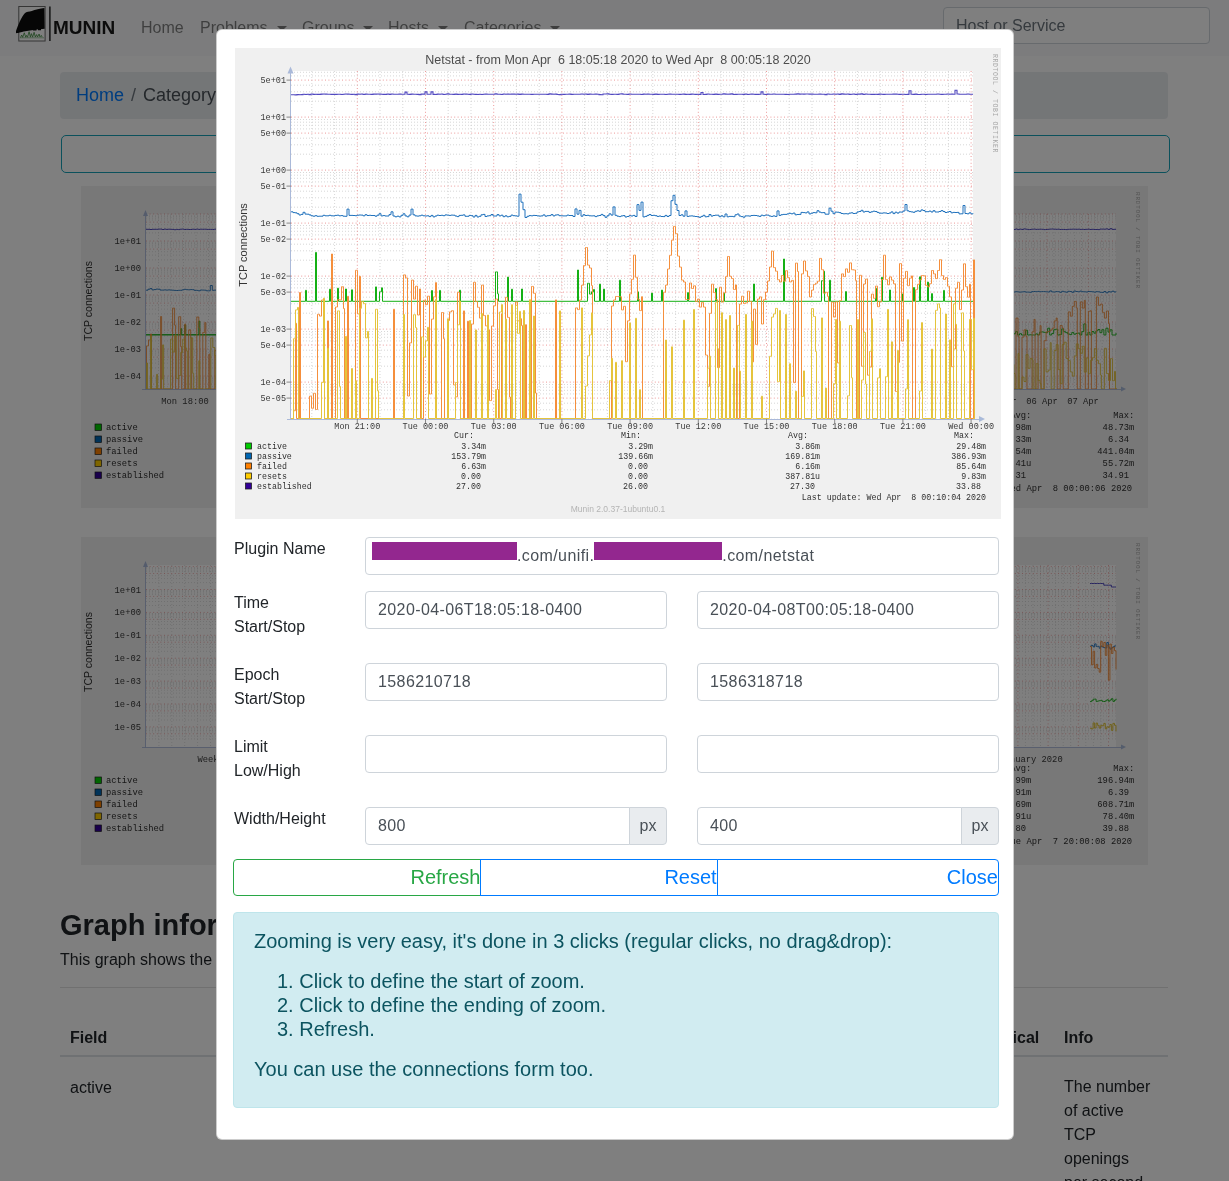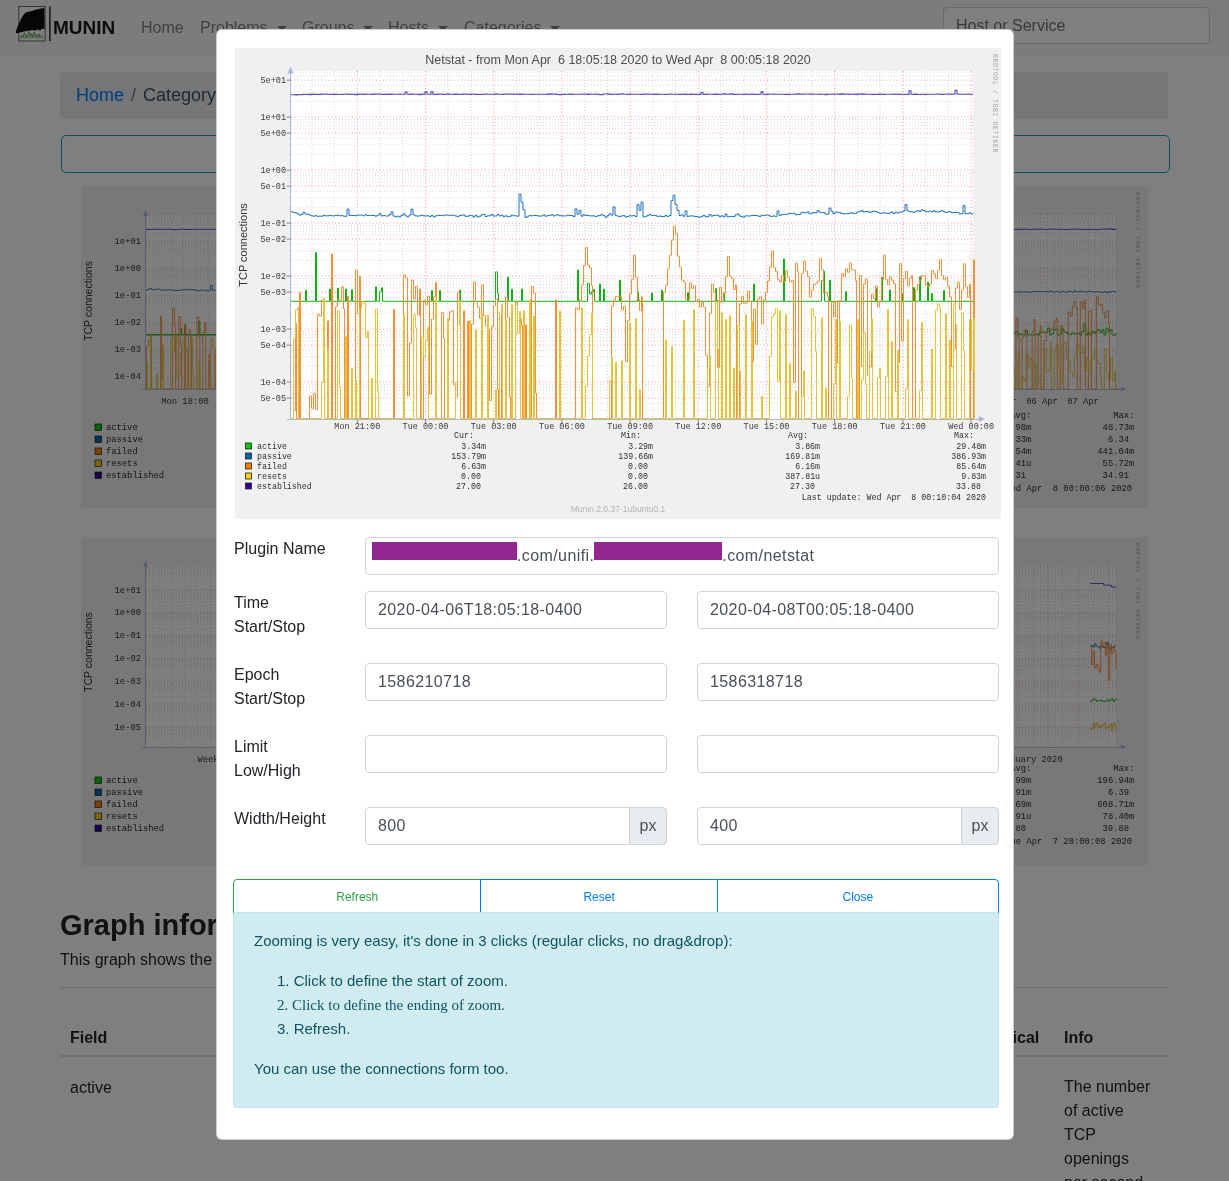--- a/index.html
+++ b/index.html
@@ -20,25 +20,25 @@
 #thline { position:absolute; left:60px; top:1055px; width:1108px; height:2px; background:#dee2e6; }
 .td { position:absolute; font-size:16px; color:#212529; }
 #backdrop { position:absolute; left:0; top:0; width:1229px; height:1181px; background:rgba(0,0,0,0.5); }
 #modal { position:absolute; left:216px; top:29px; width:798px; height:1111px; background:#fff; border:1px solid rgba(0,0,0,.2); border-radius:6px; }
 .gmain { position:absolute; left:18px; top:18px; }
 .flabel { position:absolute; left:17px; font-size:16px; color:#212529; line-height:24px; }
 .inp { position:absolute; height:38px; border:1px solid #ced4da; border-radius:4px; background:#fff; font-size:16px; color:#495057; line-height:36px; padding-left:12px; white-space:nowrap; overflow:hidden; letter-spacing:0.4px; }
 .redact { display:inline-block; height:18px; background:#93278f; vertical-align:1px; }
 .addon { position:absolute; width:38px; height:38px; background:#e9ecef; border:1px solid #ced4da; border-radius:0 4px 4px 0; font-size:16px; color:#495057; line-height:36px; text-align:center; }
 #btnrow { position:absolute; left:16px; top:829px; width:766px; height:37px; display:flex; }
-.btn { height:37px; background:#fff; font-size:12px; text-align:center; line-height:35px;margin-top:20px; }
+.btn { height:37px; background:#fff; font-size:20px; text-align:right; line-height:35px; }
 #btn-refresh { width:264px; border:1px solid #28a745; color:#28a745; border-radius:4px 0 0 4px; }
 #btn-reset { width:252px; border:1px solid #007bff; margin-left:-1px; color:#007bff; }
 #btn-close { width:300px; border:1px solid #007bff; margin-left:-1px; color:#007bff; border-radius:0 4px 4px 0; }
-#alert { position:absolute; left:16px; top:882px; width:766px; height:196px; background:#d1ecf1; border:1px solid #bee5eb; border-radius:4px; color:#0c5460; font-size:15px; }
+#alert { position:absolute; left:16px; top:882px; width:766px; height:196px; background:#d1ecf1; border:1px solid #bee5eb; border-radius:4px; color:#0c5460; font-size:20px; }
 #alert div { position:absolute; line-height:24px; }
 </style></head><body>
 
 <div id="navbar"></div>
 <div class="abs" style="left:16px;top:6px;"><svg width="35" height="36" viewBox="0 0 35 36">
       <rect x="2.8" y="0.5" width="26.3" height="34.5" fill="#ffffff" stroke="#6a6a6a" stroke-width="1"></rect>
       <path d="M-0.8 27.2 C1.5 21 4.5 12 8.8 7.2 C10.5 5.4 13 5.6 15.8 4.9 C19 4.1 24 2.6 28.4 2.1 L28.7 22.8 C23 23.3 12 24.5 5 26.2 C2.5 26.8 0.3 27.3 -0.8 27.2 Z" fill="#0d0d0d"></path>
       <path d="M17 22.9 l3.5 0 l0 1.6 l-3.5 0 z M22 22.9 l3 0 l0 1.3 l-3 0 z" fill="#0d0d0d"></path>
       <path d="M4.5 31.5 l1.2 -2.5 l1 2.3 l1.6 -4.5 l1.4 4.4 l0.8 -1.8 l1 1.8 l1.6 -5.5 l1.3 5.4 l1 -3.5 l1.2 3.5 l1.5 -4.8 l1.2 4.7 l1.3 -2.4 l0.9 2.4 l1.6 -3 l0.8 2.9 l1.4 -1.5 l0.8 1.6" fill="none" stroke="#3a8a3a" stroke-width="0.8"></path>
       <line x1="4" y1="31.8" x2="28" y2="31.8" stroke="#3a8a3a" stroke-width="0.5"></line>
@@ -1039,16 +1039,16 @@
 <div class="inp" style="left:480px;top:777px;width:265px;border-radius:4px 0 0 4px;">400</div>
 <div class="addon" style="left:744px;top:777px;">px</div>
 <div id="btnrow">
       <div class="btn" id="btn-refresh">Refresh</div>
       <div class="btn" id="btn-reset">Reset</div>
       <div class="btn" id="btn-close">Close</div>
     </div>
 <div id="alert">
 <div style="left:20px;top:16px;">Zooming is very easy, it's done in 3 clicks (regular clicks, no drag&amp;drop):</div>
 <div style="left:43px;top:56px;">1.&nbsp;Click to define the start of zoom.</div>
-<div style="left:43px;top:80px;font-family:Liberation Serif, serif;">2.&nbsp;Click to define the ending of zoom.</div>
+<div style="left:43px;top:80px;">2.&nbsp;Click to define the ending of zoom.</div>
 <div style="left:43px;top:104px;text-align:right;">3.&nbsp;Refresh.</div>
 <div style="left:20px;top:144px;">You can use the connections form too.</div>
 </div>
 </div>
 </body></html>

